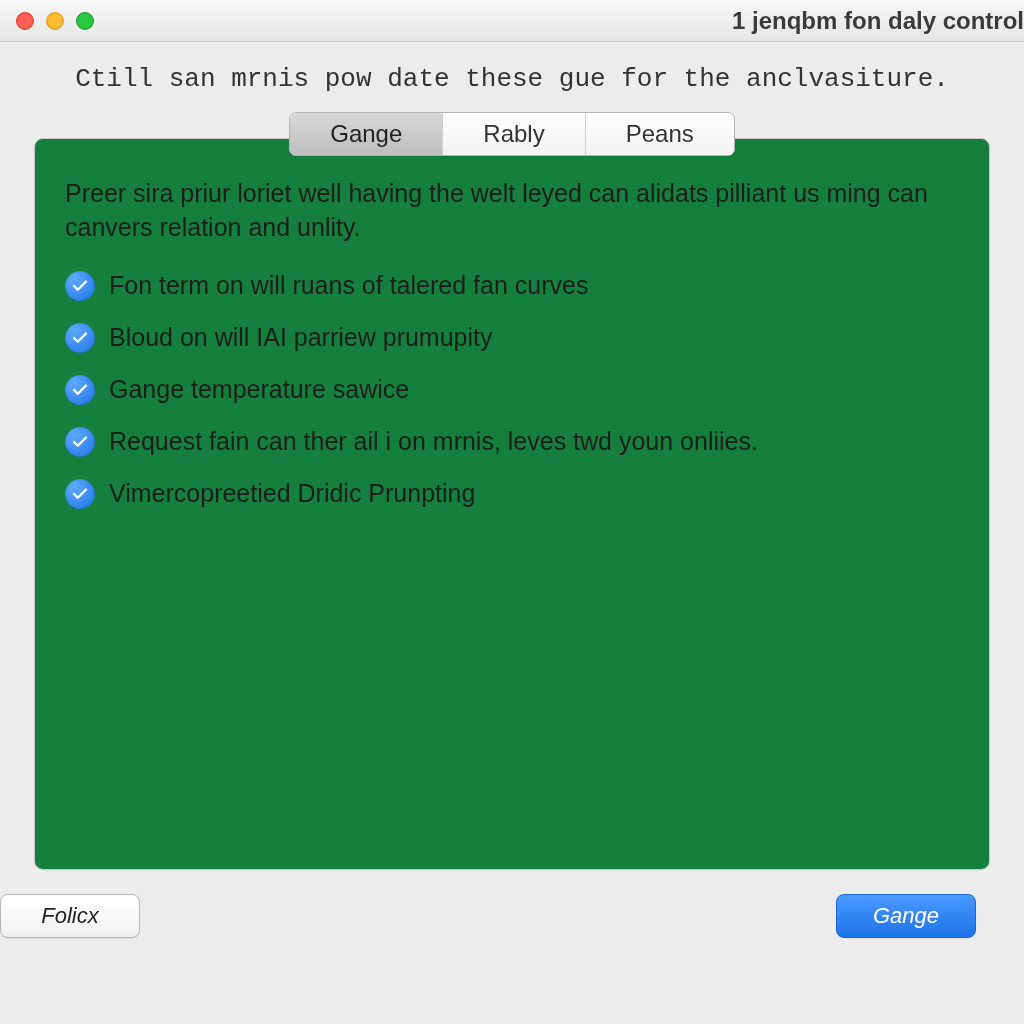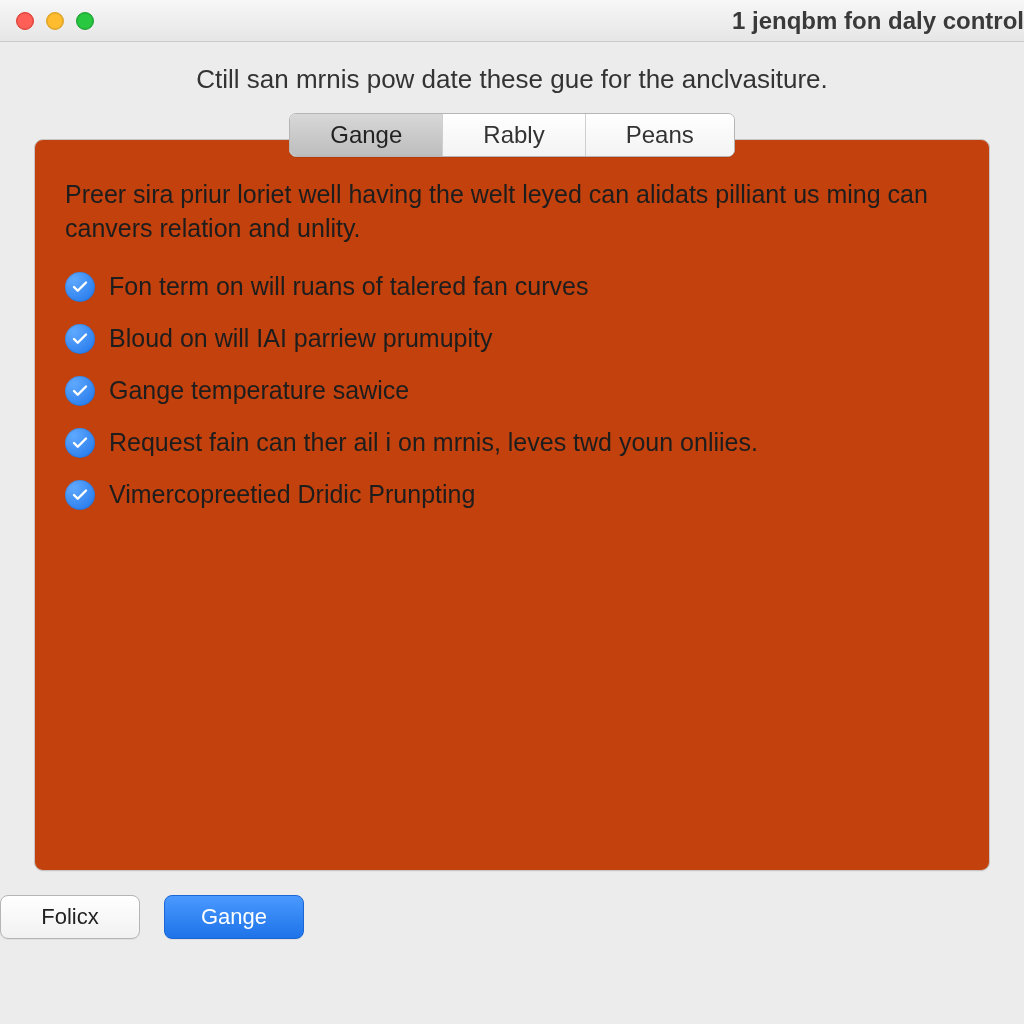--- a/index.html
+++ b/index.html
@@ -37,20 +37,21 @@
     font-size: 24px; font-weight: 700; color: #3a3a3a;
     pointer-events: none;
     padding-left: 33px;
   }
 
   .subtitle {
     text-align: center;
     font-size: 26px;
     color: #333;
     margin: 22px 40px 18px;
+    font-family: Liberation Mono, monospace;
   }
 
   
   .seg-wrap { display: flex; justify-content: center; position: relative; height: 26px; }
   .seg {
     display: flex;
     border: 1px solid #b5b5b5;
     border-radius: 7px;
     overflow: hidden;
     background: #fff;
@@ -73,21 +74,21 @@
   .seg-item.active {
     background: linear-gradient(#d8d8d8, #bdbdbd);
     color: #222;
   }
 
   
   .panel-area { padding: 0 34px; }
   .panel {
     border: 1px solid #c6c6c6;
     border-radius: 9px;
-    background: #c2410c;
+    background: #15803d;
     margin-top: 0;
     padding: 38px 32px 30px 30px;
     min-height: 732px;
     box-shadow: 0 1px 1px rgba(0,0,0,.04);
   }
   .panel-intro {
     font-size: 25px;
     line-height: 1.35;
     color: #1d1d1d;
     margin-bottom: 26px;
@@ -107,23 +108,24 @@
   }
   .check svg { width: 18px; height: 18px; display: block; }
   .check-label {
     font-size: 25px;
     color: #1d1d1d;
   }
 
   
   .footer {
     display: flex;
-    justify-content: flex-start;
+    justify-content: space-between;
     gap: 24px;
     padding: 24px 48px 0 0;
+    font-style: italic;
   }
   .btn {
     min-width: 140px;
     height: 44px;
     border-radius: 8px;
     font-size: 22px;
     display: flex; align-items: center; justify-content: center;
     border: 1px solid #b5b5b5;
     background: linear-gradient(#ffffff, #f1f1f1);
     color: #222;

